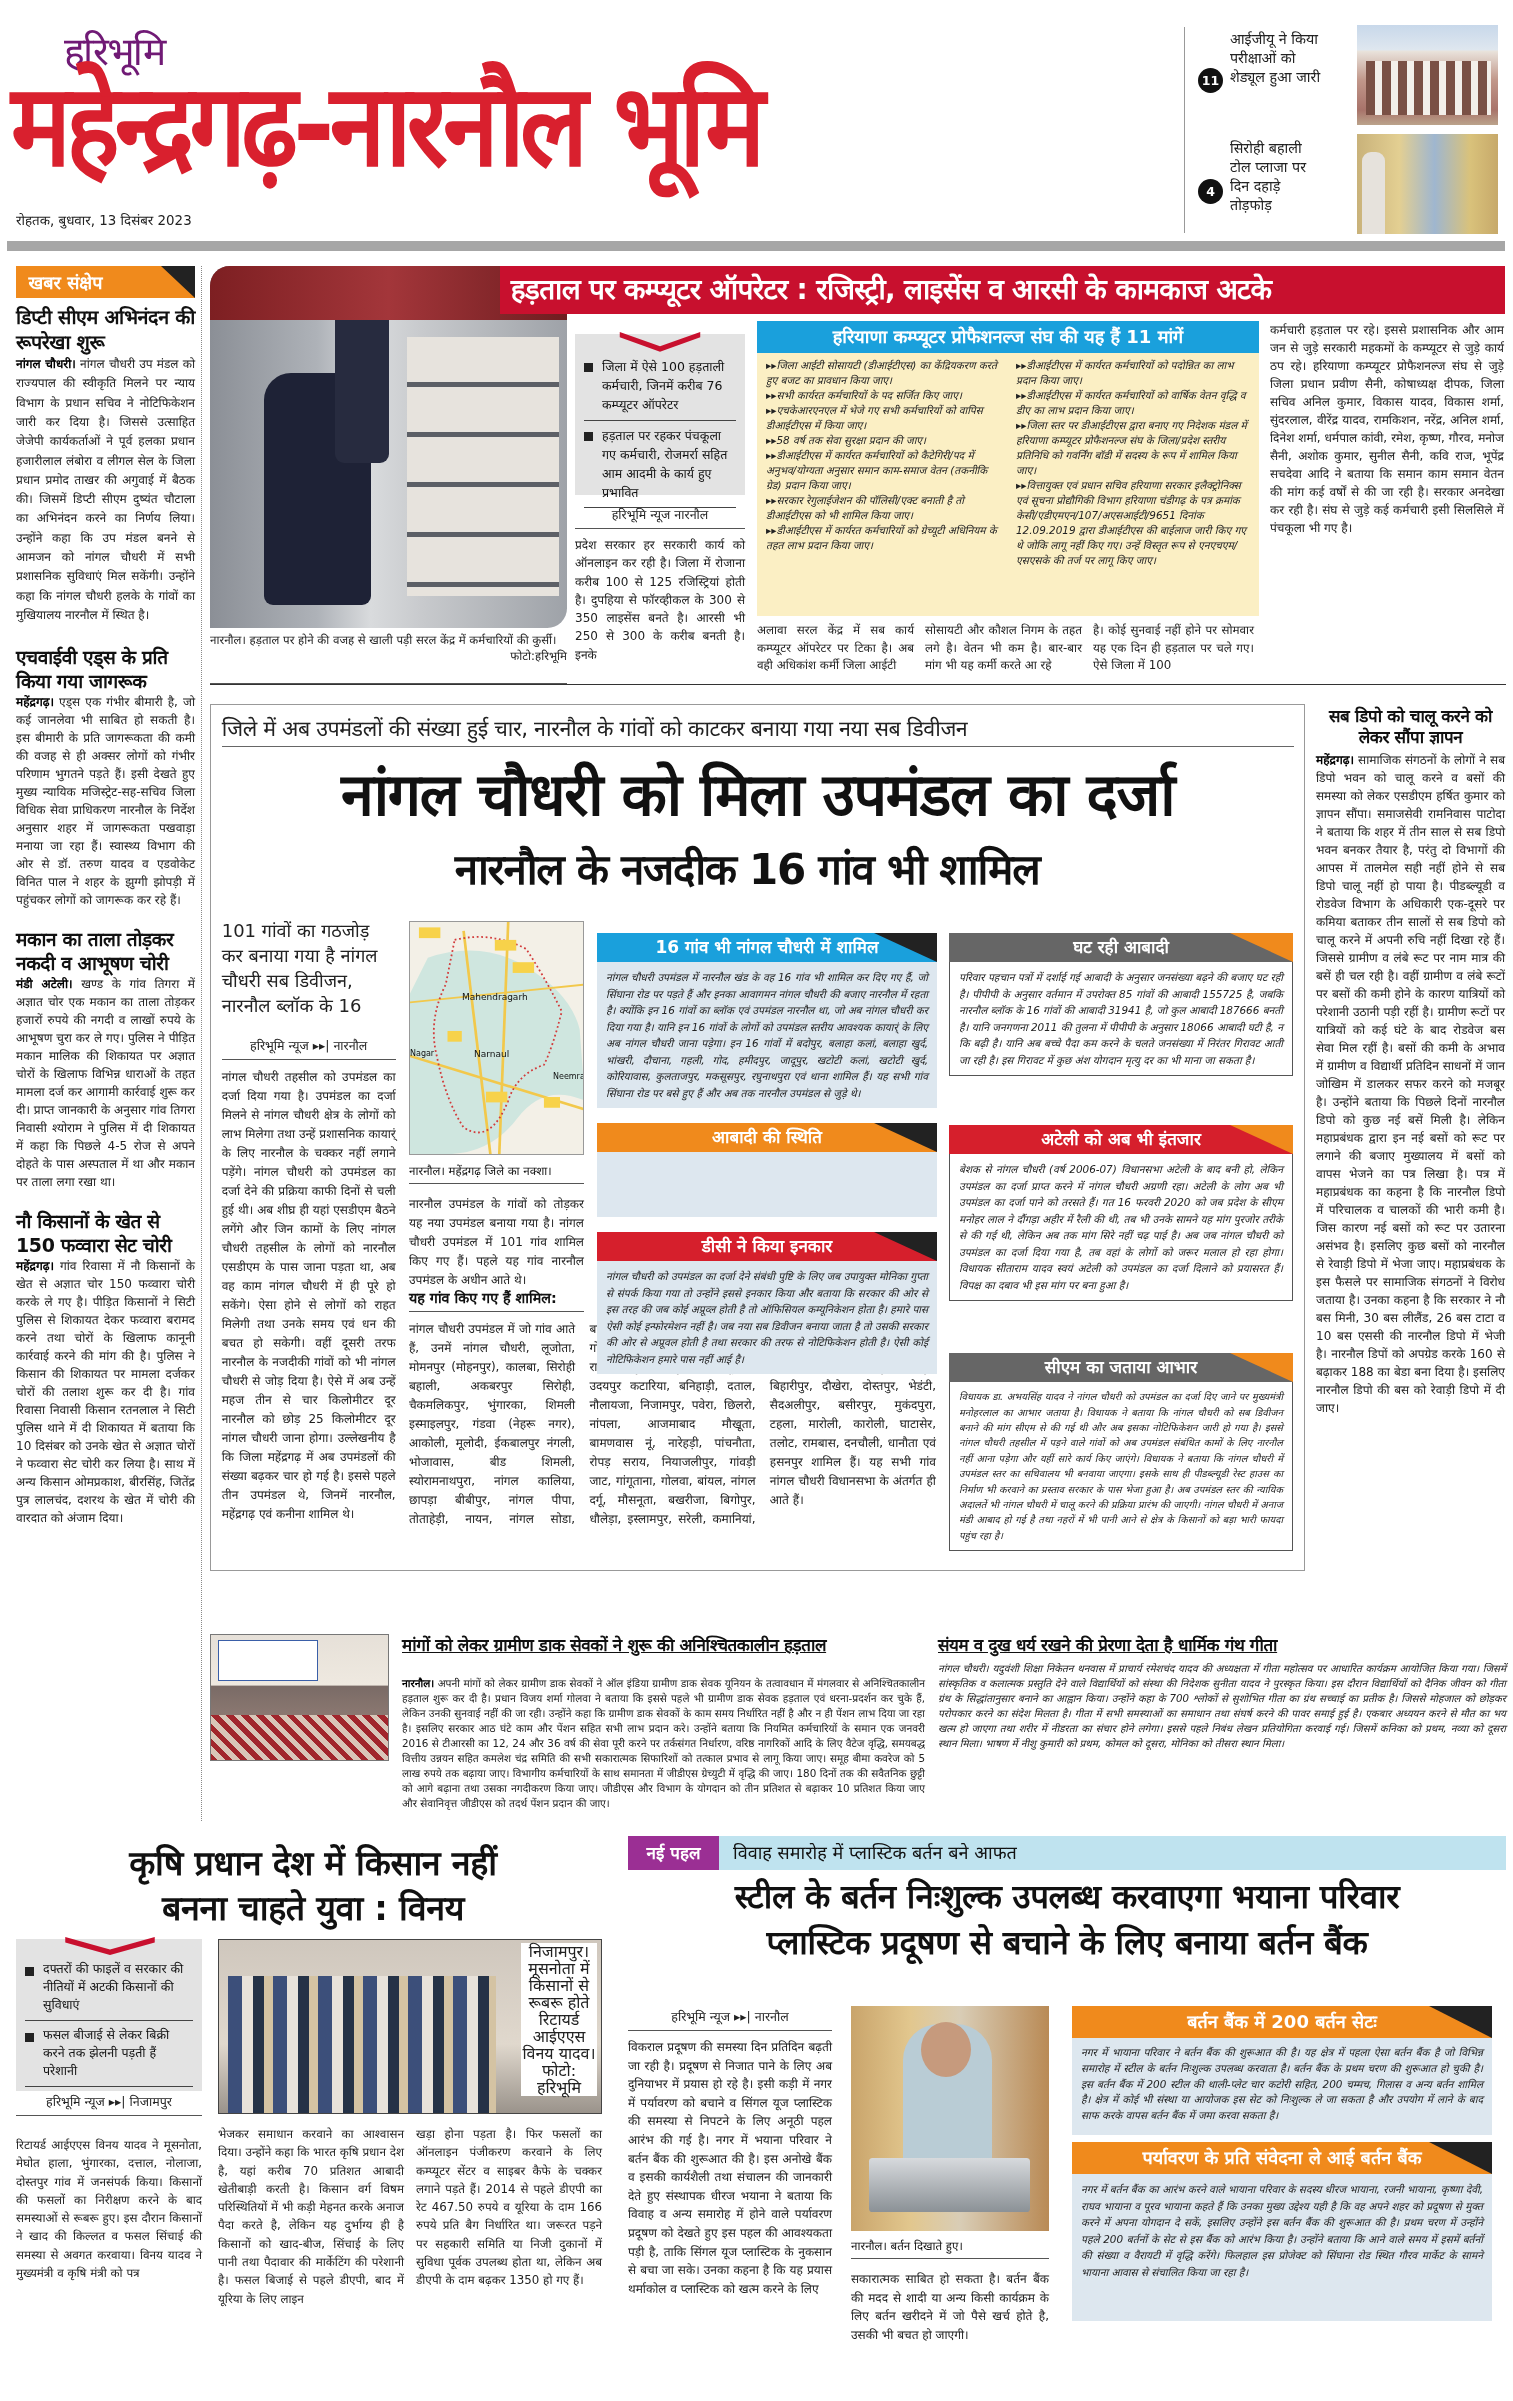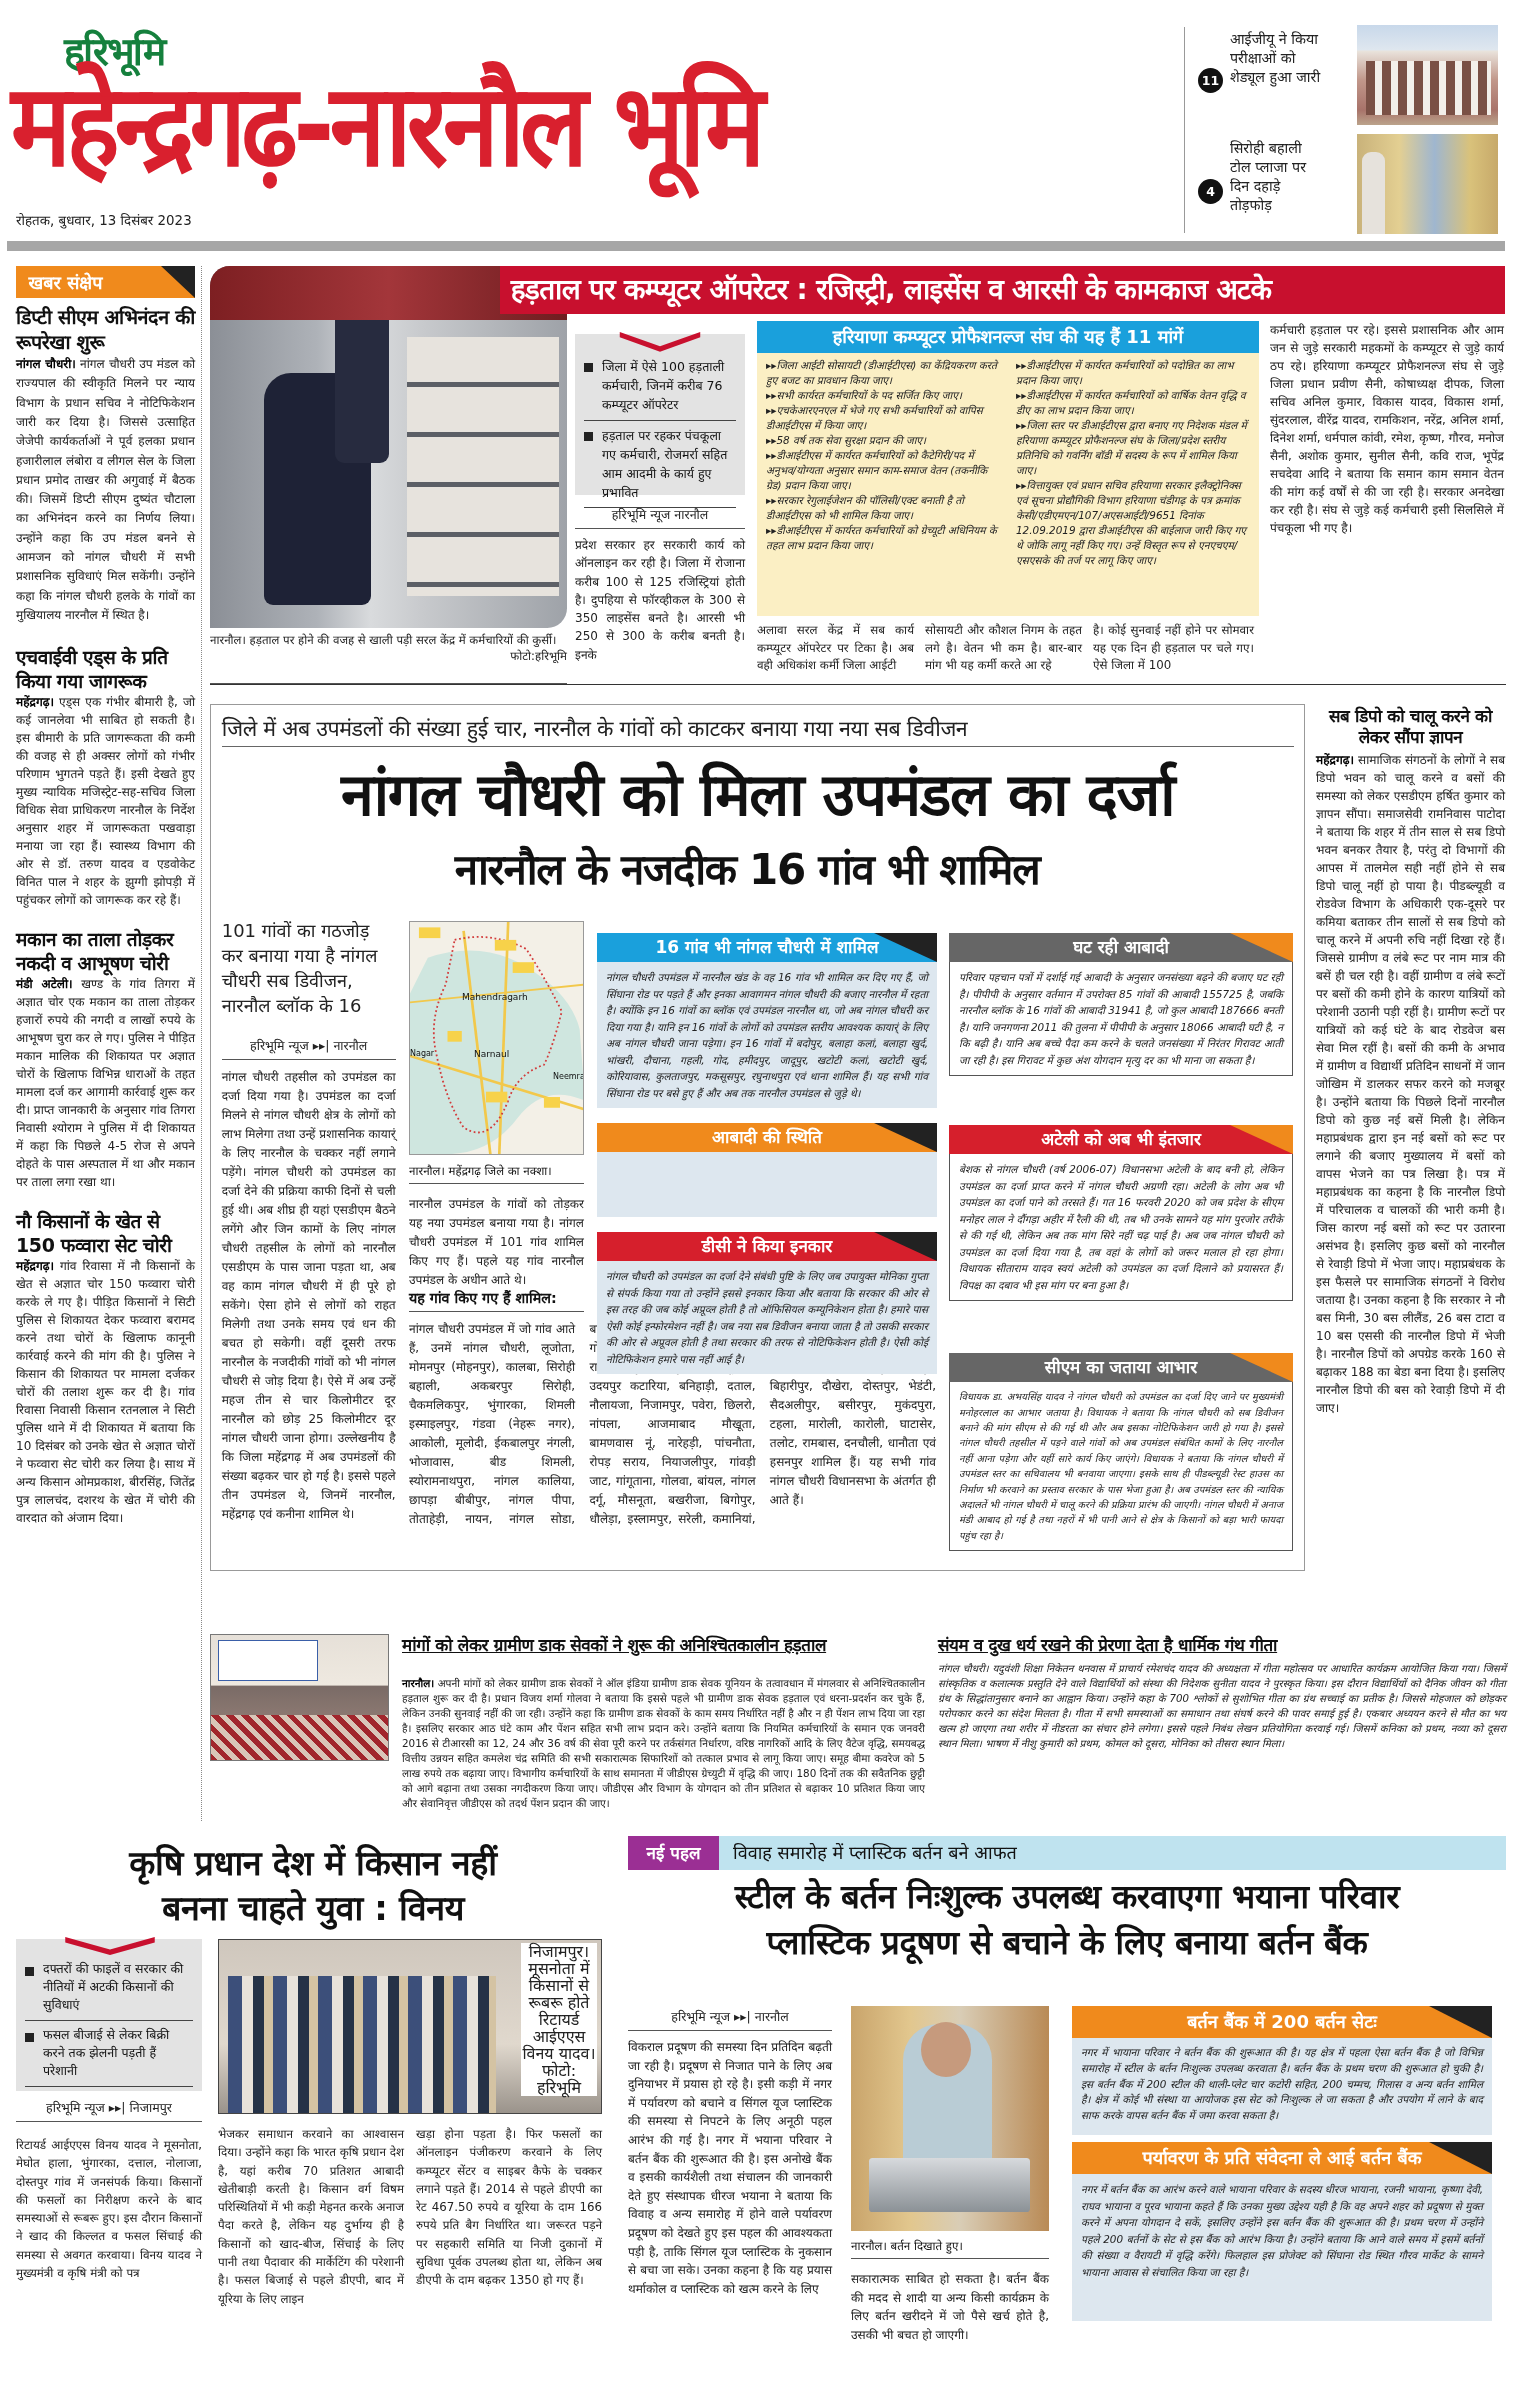--- a/index.html
+++ b/index.html
@@ -18,21 +18,21 @@
   .bullet-box li:last-child{border-bottom:0.9px solid #444}
   .bullet-box li::before{content:"";position:absolute;left:0;top:6.3px;width:9px;height:9px;background:#222}
   .box-head{height:36px;color:#fff;font-weight:bold;font-size:21.4px;line-height:36px;text-align:center;position:relative}
   .box-head .corner{position:absolute;right:0;top:0;width:0;height:0;border-left:63px solid transparent;border-top:36px solid #222}
   .box-body{padding:7.1px 9px}
 </style>
 </head>
 <body>
 
 <div class="abs" style="left:0;top:0;width:1514px;height:259px">
-  <div class="abs" style="left:64px;top:23px;font-size:39px;font-weight:bold;color:#15803d;letter-spacing:-1.8px">हरिभूमि</div>
+  <div class="abs" style="left:64px;top:23px;font-size:39px;font-weight:normal;color:#701a75;letter-spacing:-1.8px">हरिभूमि</div>
   <div class="abs" style="left:10.7px;top:54px;font-size:114px;line-height:143px;font-weight:bold;color:#d9202e;letter-spacing:-5.4px;white-space:nowrap;transform:scaleX(0.88);transform-origin:left">महेन्द्रगढ़-नारनौल भूमि</div>
   <div class="abs" style="left:16px;top:211px;font-size:13.4px;color:#222">रोहतक, बुधवार, 13 दिसंबर 2023</div>
 
   <div class="abs" style="left:1184px;top:27px;height:206px;border-left:1.8px solid #999"></div>
 
   <div class="abs" style="left:1198px;top:25px;width:304px;height:103px">
     <div class="abs" style="left:0;top:43px;width:25px;height:25px;border-radius:50%;background:#111;color:#fff;font-size:12.5px;font-weight:bold;text-align:center;line-height:25px">11</div>
     <div class="abs" style="left:32px;top:5.4px;width:94px;font-size:14.3px;line-height:19px;color:#222">आईजीयू ने किया परीक्षाओं को शेड्यूल हुआ जारी</div>
     <div class="photo" style="left:159px;top:0;width:141px;height:100px;background:linear-gradient(180deg,#c8d8ea 0,#dfe7ef 25%,#e9e3dc 26%,#c1978a 55%,#a8736a 85%,#bba38b 100%)">
       <div style="position:absolute;left:9px;top:36px;width:125px;height:54px;background:repeating-linear-gradient(90deg,#7a5045 0 9px,#f3efea 9px 16px)"></div>
@@ -251,21 +251,21 @@
 
   <div class="abs bullet-box" style="left:0;top:98px;width:186px;height:152px">
     <svg width="170" height="18" viewBox="0 0 190 20" style="display:block;margin:-9px auto 0">
       <path d="M45 0 L95 14 L145 0 L145 6 L95 20 L45 6 Z" fill="#c8102e"></path>
     </svg>
     <ul>
       <li style="font-size:12.5px;line-height:18px">दफ्तरों की फाइलें व सरकार की नीतियों में अटकी किसानों की सुविधाएं</li>
       <li style="font-size:12.5px;line-height:18px">फसल बीजाई से लेकर बिक्री करने तक झेलनी पड़ती हैं परेशानी</li>
     </ul>
   </div>
-  <div class="abs byline" style="left:0;top:258px;width:186px">हरिभूमि न्यूज ▸▸| निजामपुर</div>
+  <div class="abs byline" style="left:0;top:252px;width:186px">हरिभूमि न्यूज ▸▸| निजामपुर</div>
   <div class="abs txt" style="left:0;top:295px;width:186px;font-size:11.8px;line-height:18.3px">रिटायर्ड आईएएस विनय यादव ने मूसनोता, मेघोत हाला, भुंगारका, दत्ताल, नोलाजा, दोस्तपुर गांव में जनसंपर्क किया। किसानों की फसलों का निरीक्षण करने के बाद समस्याओं से रूबरू हुए। इस दौरान किसानों ने खाद की किल्लत व फसल सिंचाई की समस्या से अवगत करवाया। विनय यादव ने मुख्यमंत्री व कृषि मंत्री को पत्र</div>
 
   <div class="photo" style="left:202px;top:98px;width:384px;height:175px;border:0.9px solid #444;background:linear-gradient(180deg,#cfc7bd 0,#e0d8cd 60%,#9a938b 100%)">
     <div style="position:absolute;left:9px;top:36px;width:268px;height:139px;background:repeating-linear-gradient(90deg,#3c4f7a 0 14.3px,#e8e2da 14.3px 25px,#253247 25px 36px,#d4c3a3 36px 45px)"></div>
   </div>
   <div class="abs" style="left:505px;top:102px;width:76px;font-size:16px;line-height:17px;text-align:center;color:#222;background:#fff">निजामपुर। मूसनोता में किसानों से रूबरू होते रिटायर्ड आईएएस विनय यादव। फोटो: हरिभूमि</div>
   <div class="abs txt" style="left:202px;top:284px;width:186px;font-size:11.8px;line-height:18.3px">भेजकर समाधान करवाने का आश्वासन दिया। उन्होंने कहा कि भारत कृषि प्रधान देश है, यहां करीब 70 प्रतिशत आबादी खेतीबाड़ी करती है। किसान वर्ग विषम परिस्थितियों में भी कड़ी मेहनत करके अनाज पैदा करते है, लेकिन यह दुर्भाग्य ही है किसानों को खाद-बीज, सिंचाई के लिए पानी तथा पैदावार की मार्केटिंग की परेशानी है। फसल बिजाई से पहले डीएपी, बाद में यूरिया के लिए लाइन</div>
   <div class="abs txt" style="left:400px;top:284px;width:186px;font-size:11.8px;line-height:18.3px">खड़ा होना पड़ता है। फिर फसलों का ऑनलाइन पंजीकरण करवाने के लिए कम्प्यूटर सेंटर व साइबर कैफे के चक्कर लगाने पड़ते हैं। 2014 से पहले डीएपी का रेट 467.50 रुपये व यूरिया के दाम 166 रुपये प्रति बैग निर्धारित था। जरूरत पड़ने पर सहकारी समिति या निजी दुकानों में सुविधा पूर्वक उपलब्ध होता था, लेकिन अब डीएपी के दाम बढ़कर 1350 हो गए हैं।</div>
 </div>
 

